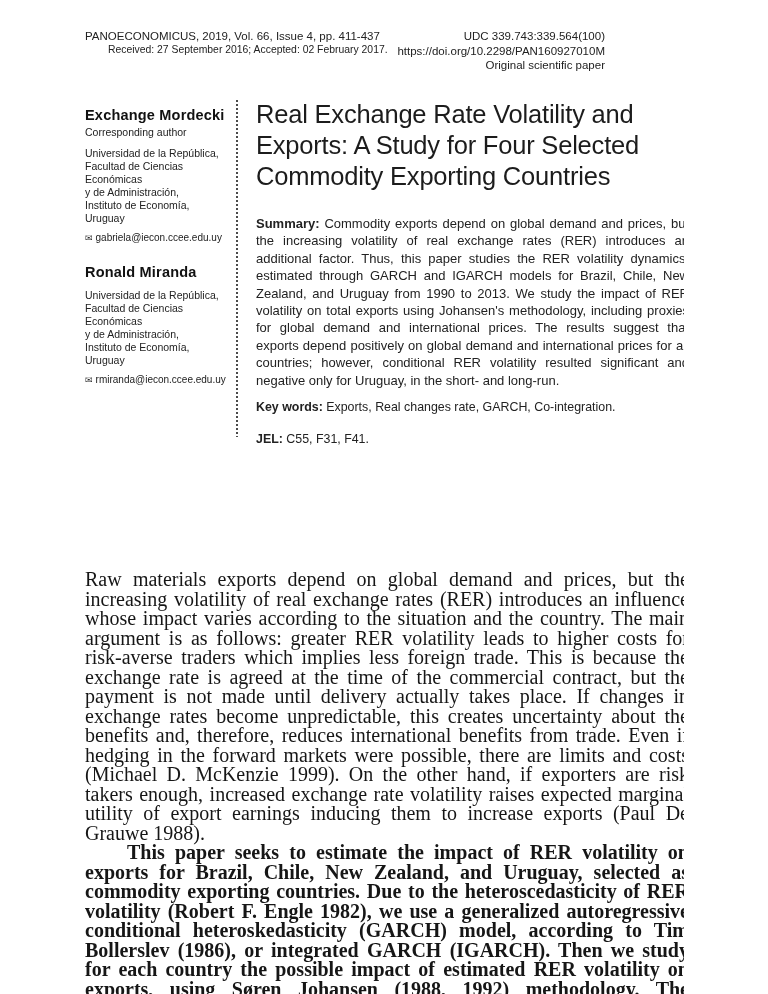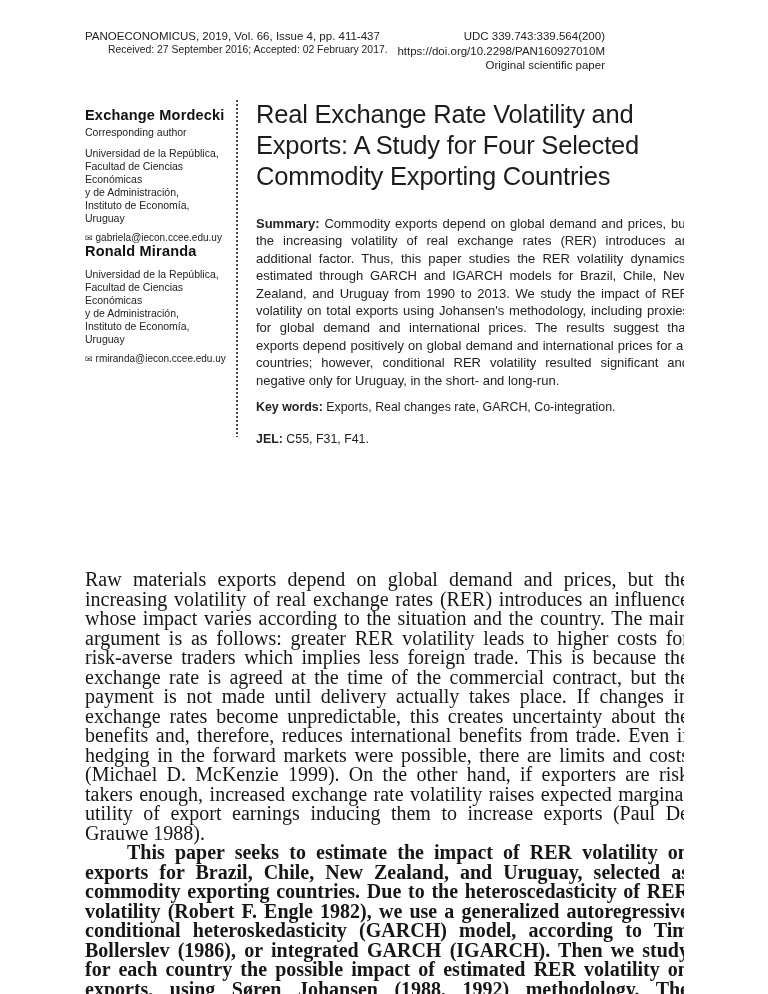--- a/index.html
+++ b/index.html
@@ -32,21 +32,21 @@
     color: #222;
   }
 
   
   .authors-col {
     position: absolute;
     left: 85px;
     top: 107px;
     width: 148px;
   }
-  .author-block + .author-block { margin-top: 0; }
+  .author-block + .author-block { margin-top: 21px; }
   .author-name { font-size: 14.5px; font-weight: bold; letter-spacing: 0.2px; color: #111; }
   .author-role { font-size: 10.5px; margin-top: 3px; color: #222; }
   .author-affil { font-size: 10.5px; line-height: 13px; margin-top: 9px; color: #222; }
   .author-email { font-size: 10px; margin-top: 7px; color: #222; white-space: nowrap; }
   .email-icon { font-size: 9px; margin-right: 3px; }
 
   
   .col-divider {
     position: absolute;
     left: 236px;
@@ -99,21 +99,21 @@
 </head>
 <body>
 
 <div class="page">
 
   <div class="header-left">
     <div class="journal-line">PANOECONOMICUS, 2019, Vol. 66, Issue 4, pp. 411-437</div>
     <div class="received-line">Received: 27 September 2016; Accepted: 02 February 2017.</div>
   </div>
   <div class="header-right">
-    <div>UDC 339.743:339.564(200)</div>
+    <div>UDC 339.743:339.564(100)</div>
     <div>https://doi.org/10.2298/PAN160927010M</div>
     <div>Original scientific paper</div>
   </div>
 
   <aside class="authors-col">
 
     <div class="author-block">
       <div class="author-name">Exchange Mordecki</div>
       <div class="author-role">Corresponding author</div>
       <div class="author-affil">

